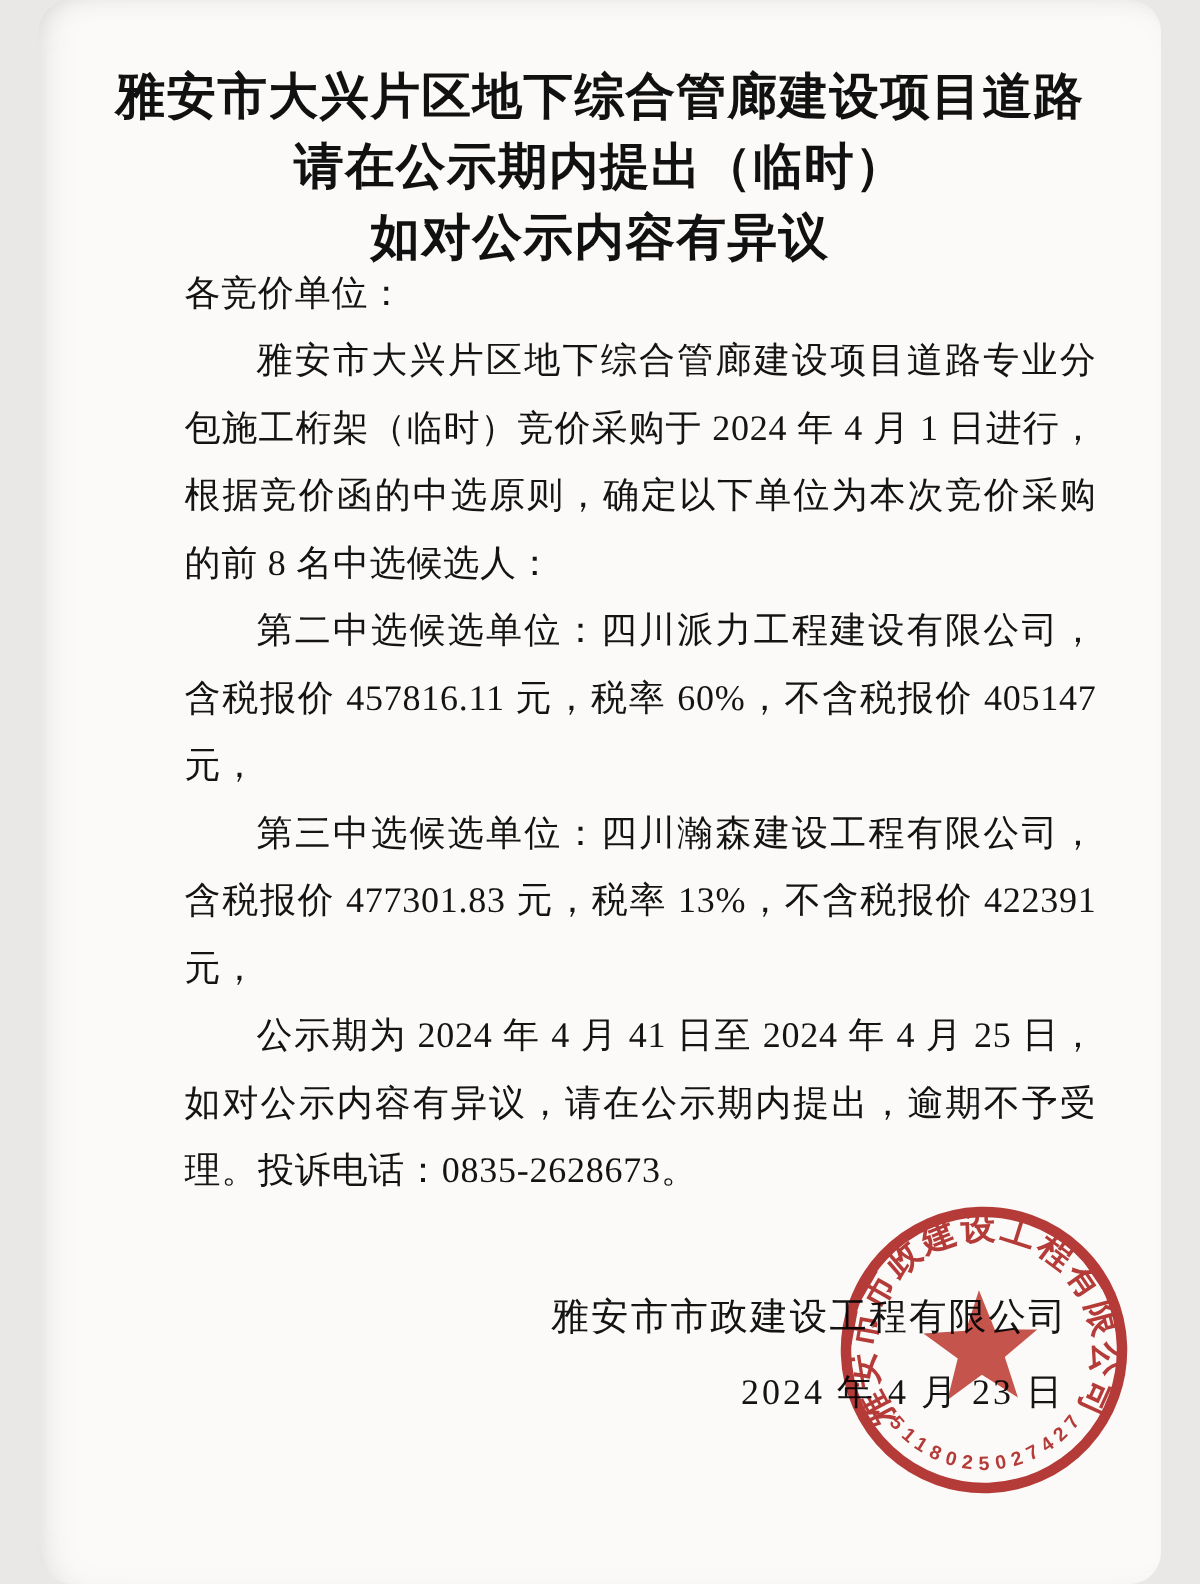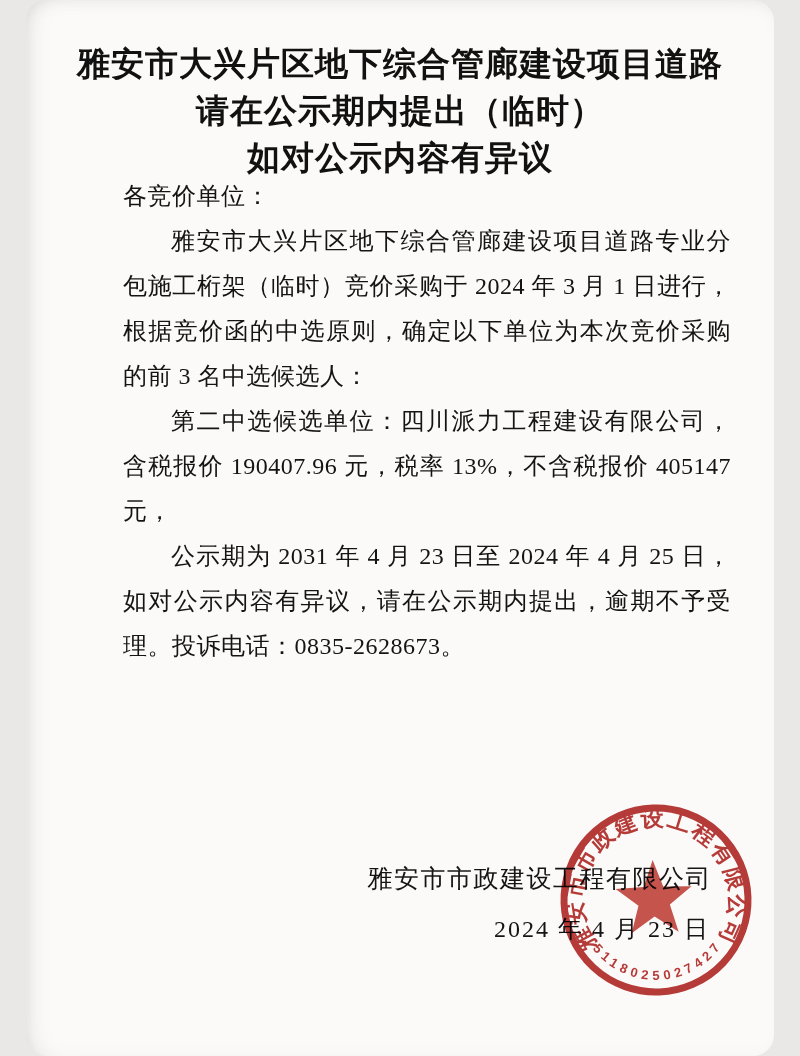--- a/index.html
+++ b/index.html
@@ -94,23 +94,24 @@
 <div class="page">
 
   <h1 class="title">
     <span class="title-line">雅安市大兴片区地下综合管廊建设项目道路</span>
     <span class="title-line">请在公示期内提出（临时）</span>
     <span class="title-line">如对公示内容有异议</span>
   </h1>
 
   <div class="doc-body">
     <p class="salutation">各竞价单位：</p>
-    <p class="para">雅安市大兴片区地下综合管廊建设项目道路专业分包施工桁架（临时）竞价采购于 2024 年 3 月 1 日进行，根据竞价函的中选原则，确定以下单位为本次竞价采购的前 3 名中选候选人：</p>
-    <p class="para">第二中选候选单位：四川派力工程建设有限公司，含税报价 190407.96 元，税率 13%，不含税报价 405147 元，</p>
-    <p class="para">公示期为 2031 年 4 月 23 日至 2024 年 4 月 25 日，如对公示内容有异议，请在公示期内提出，逾期不予受理。投诉电话：0835-2628673。</p>
+    <p class="para">雅安市大兴片区地下综合管廊建设项目道路专业分包施工桁架（临时）竞价采购于 2024 年 4 月 1 日进行，根据竞价函的中选原则，确定以下单位为本次竞价采购的前 8 名中选候选人：</p>
+    <p class="para">第二中选候选单位：四川派力工程建设有限公司，含税报价 457816.11 元，税率 60%，不含税报价 405147 元，</p>
+    <p class="para">第三中选候选单位：四川瀚森建设工程有限公司，含税报价 477301.83 元，税率 13%，不含税报价 422391 元，</p>
+    <p class="para">公示期为 2024 年 4 月 41 日至 2024 年 4 月 25 日，如对公示内容有异议，请在公示期内提出，逾期不予受理。投诉电话：0835-2628673。</p>
   </div>
 
   <div class="signature">
     <div class="sig-company">雅安市市政建设工程有限公司</div>
     <div class="sig-date">2024 年 4 月 23 日</div>
   </div>
 
   <svg class="seal" viewBox="0 0 200 200" xmlns="http://www.w3.org/2000/svg" aria-hidden="true">
     <defs>
       <path id="arc-top" d="M 41.7 145.6 A 74 74 0 1 1 158.3 145.6" fill="none"></path>

